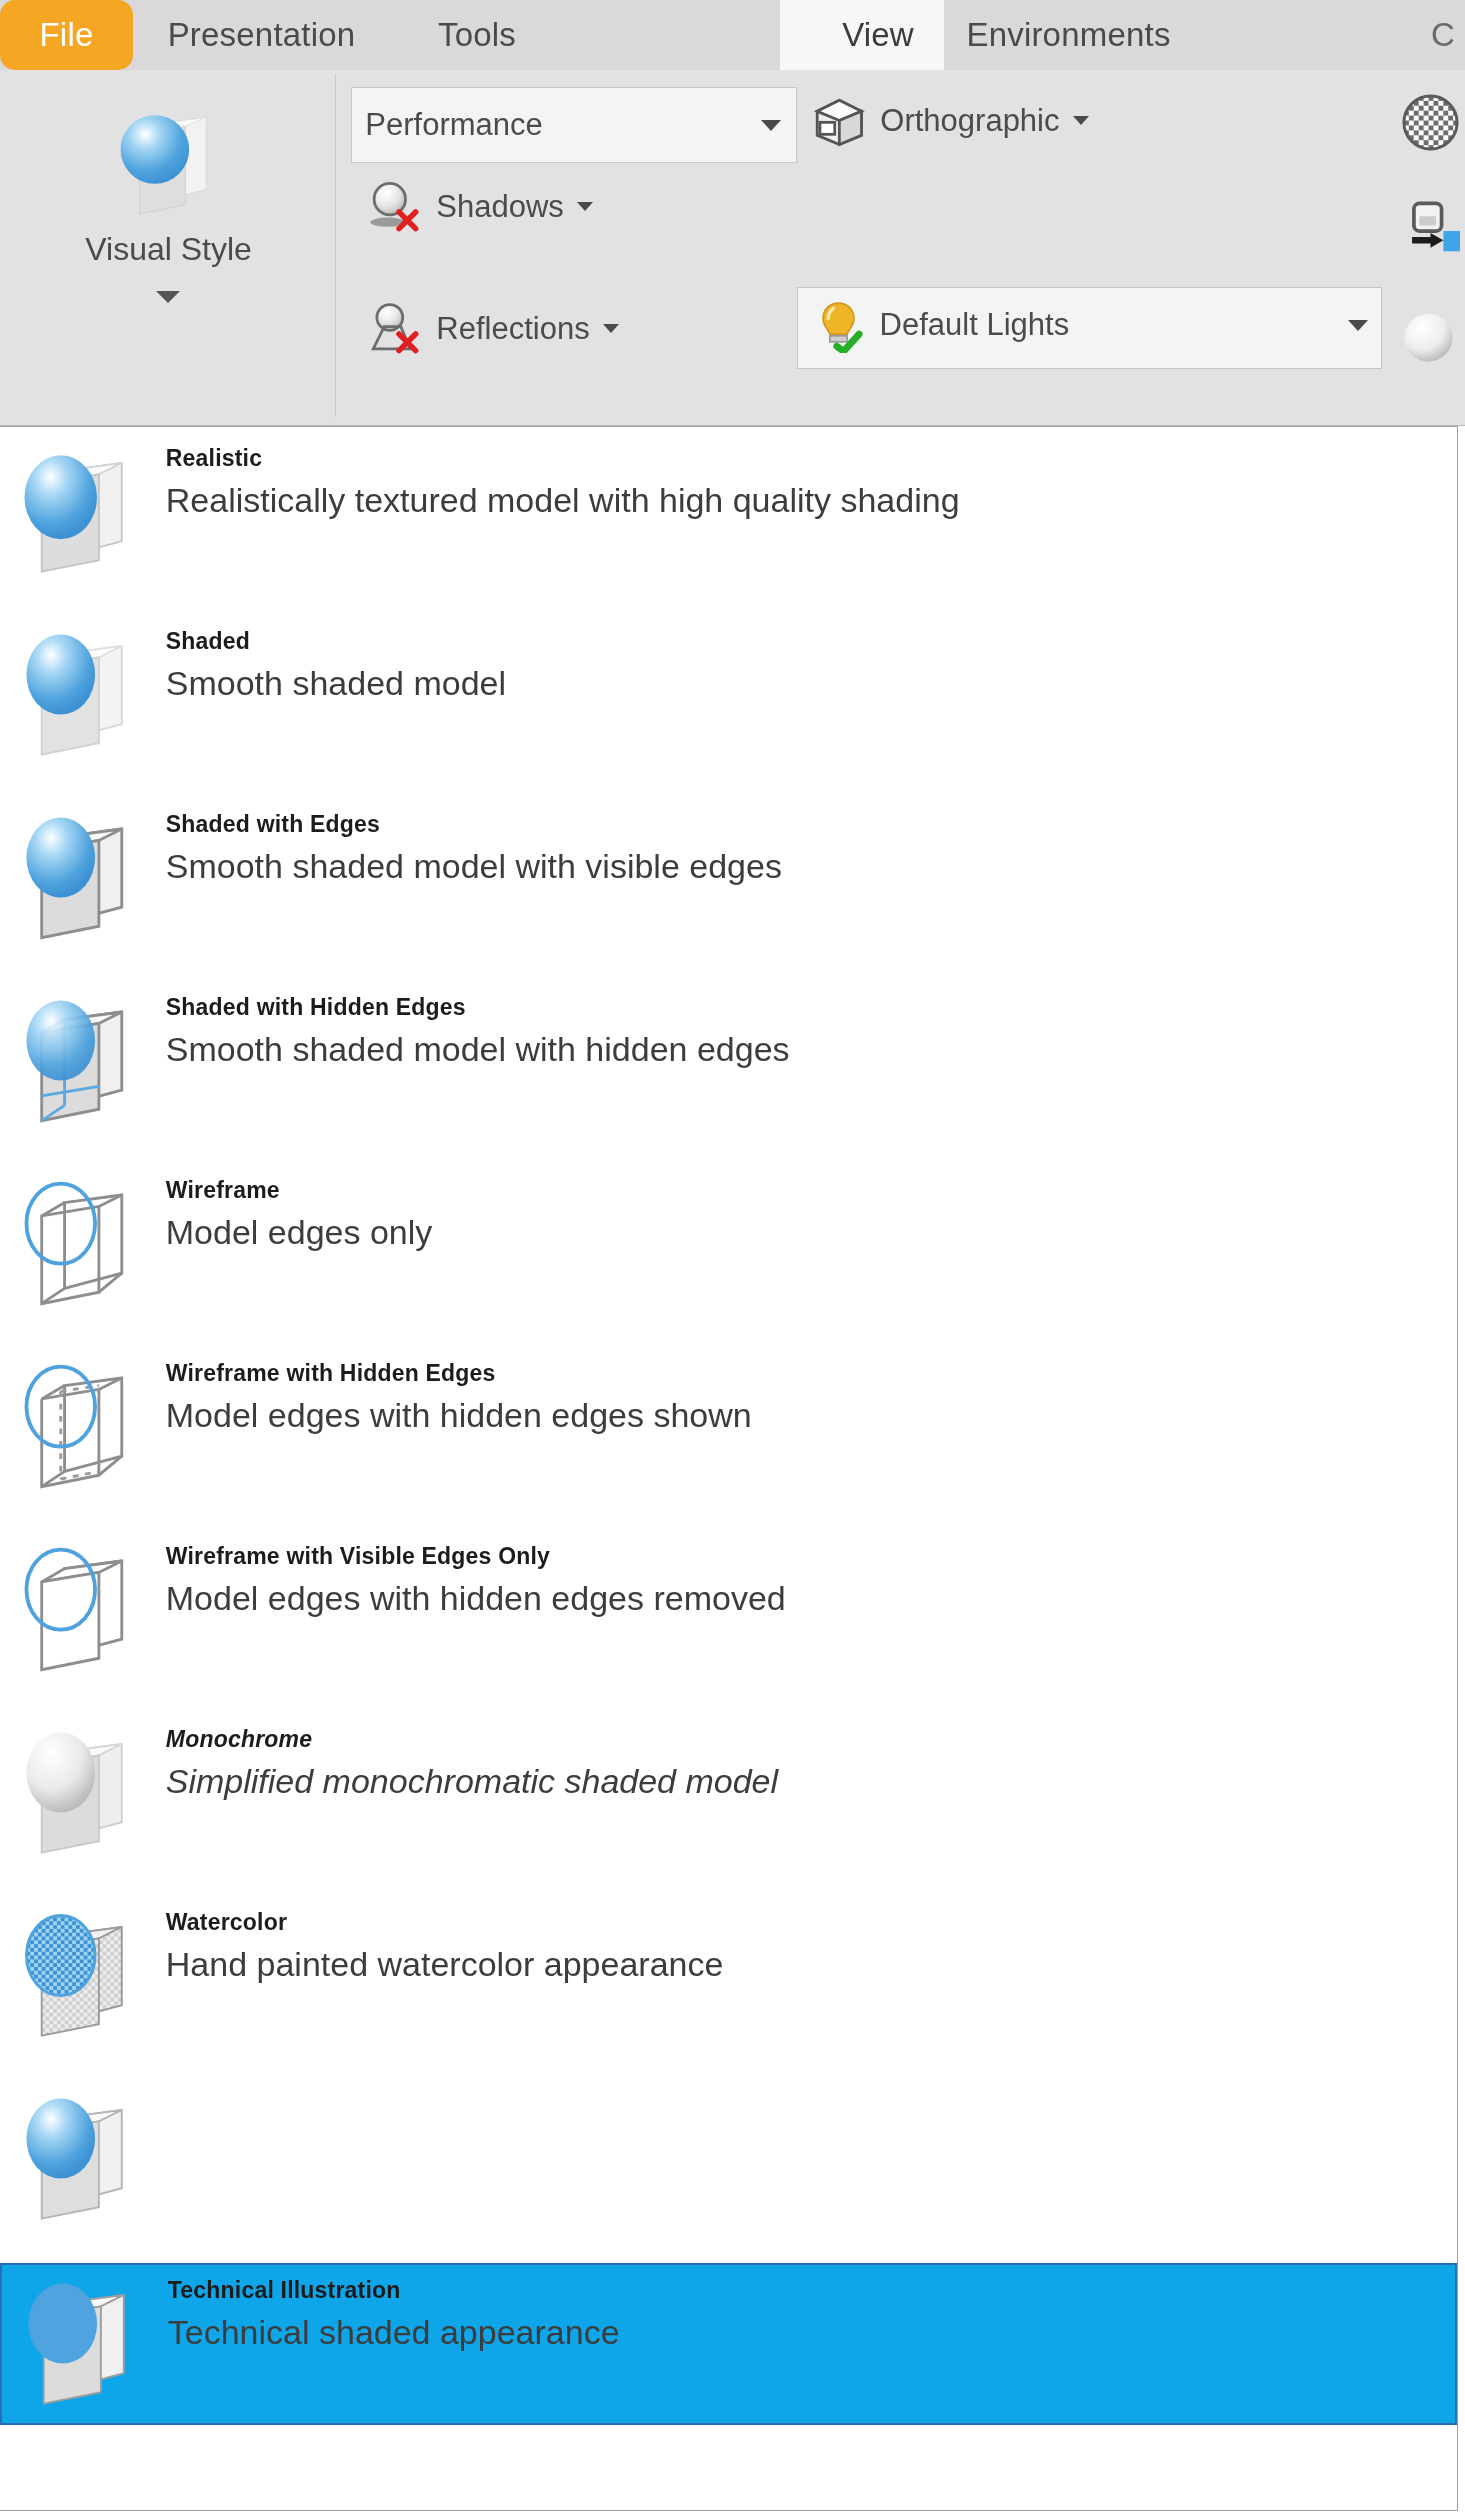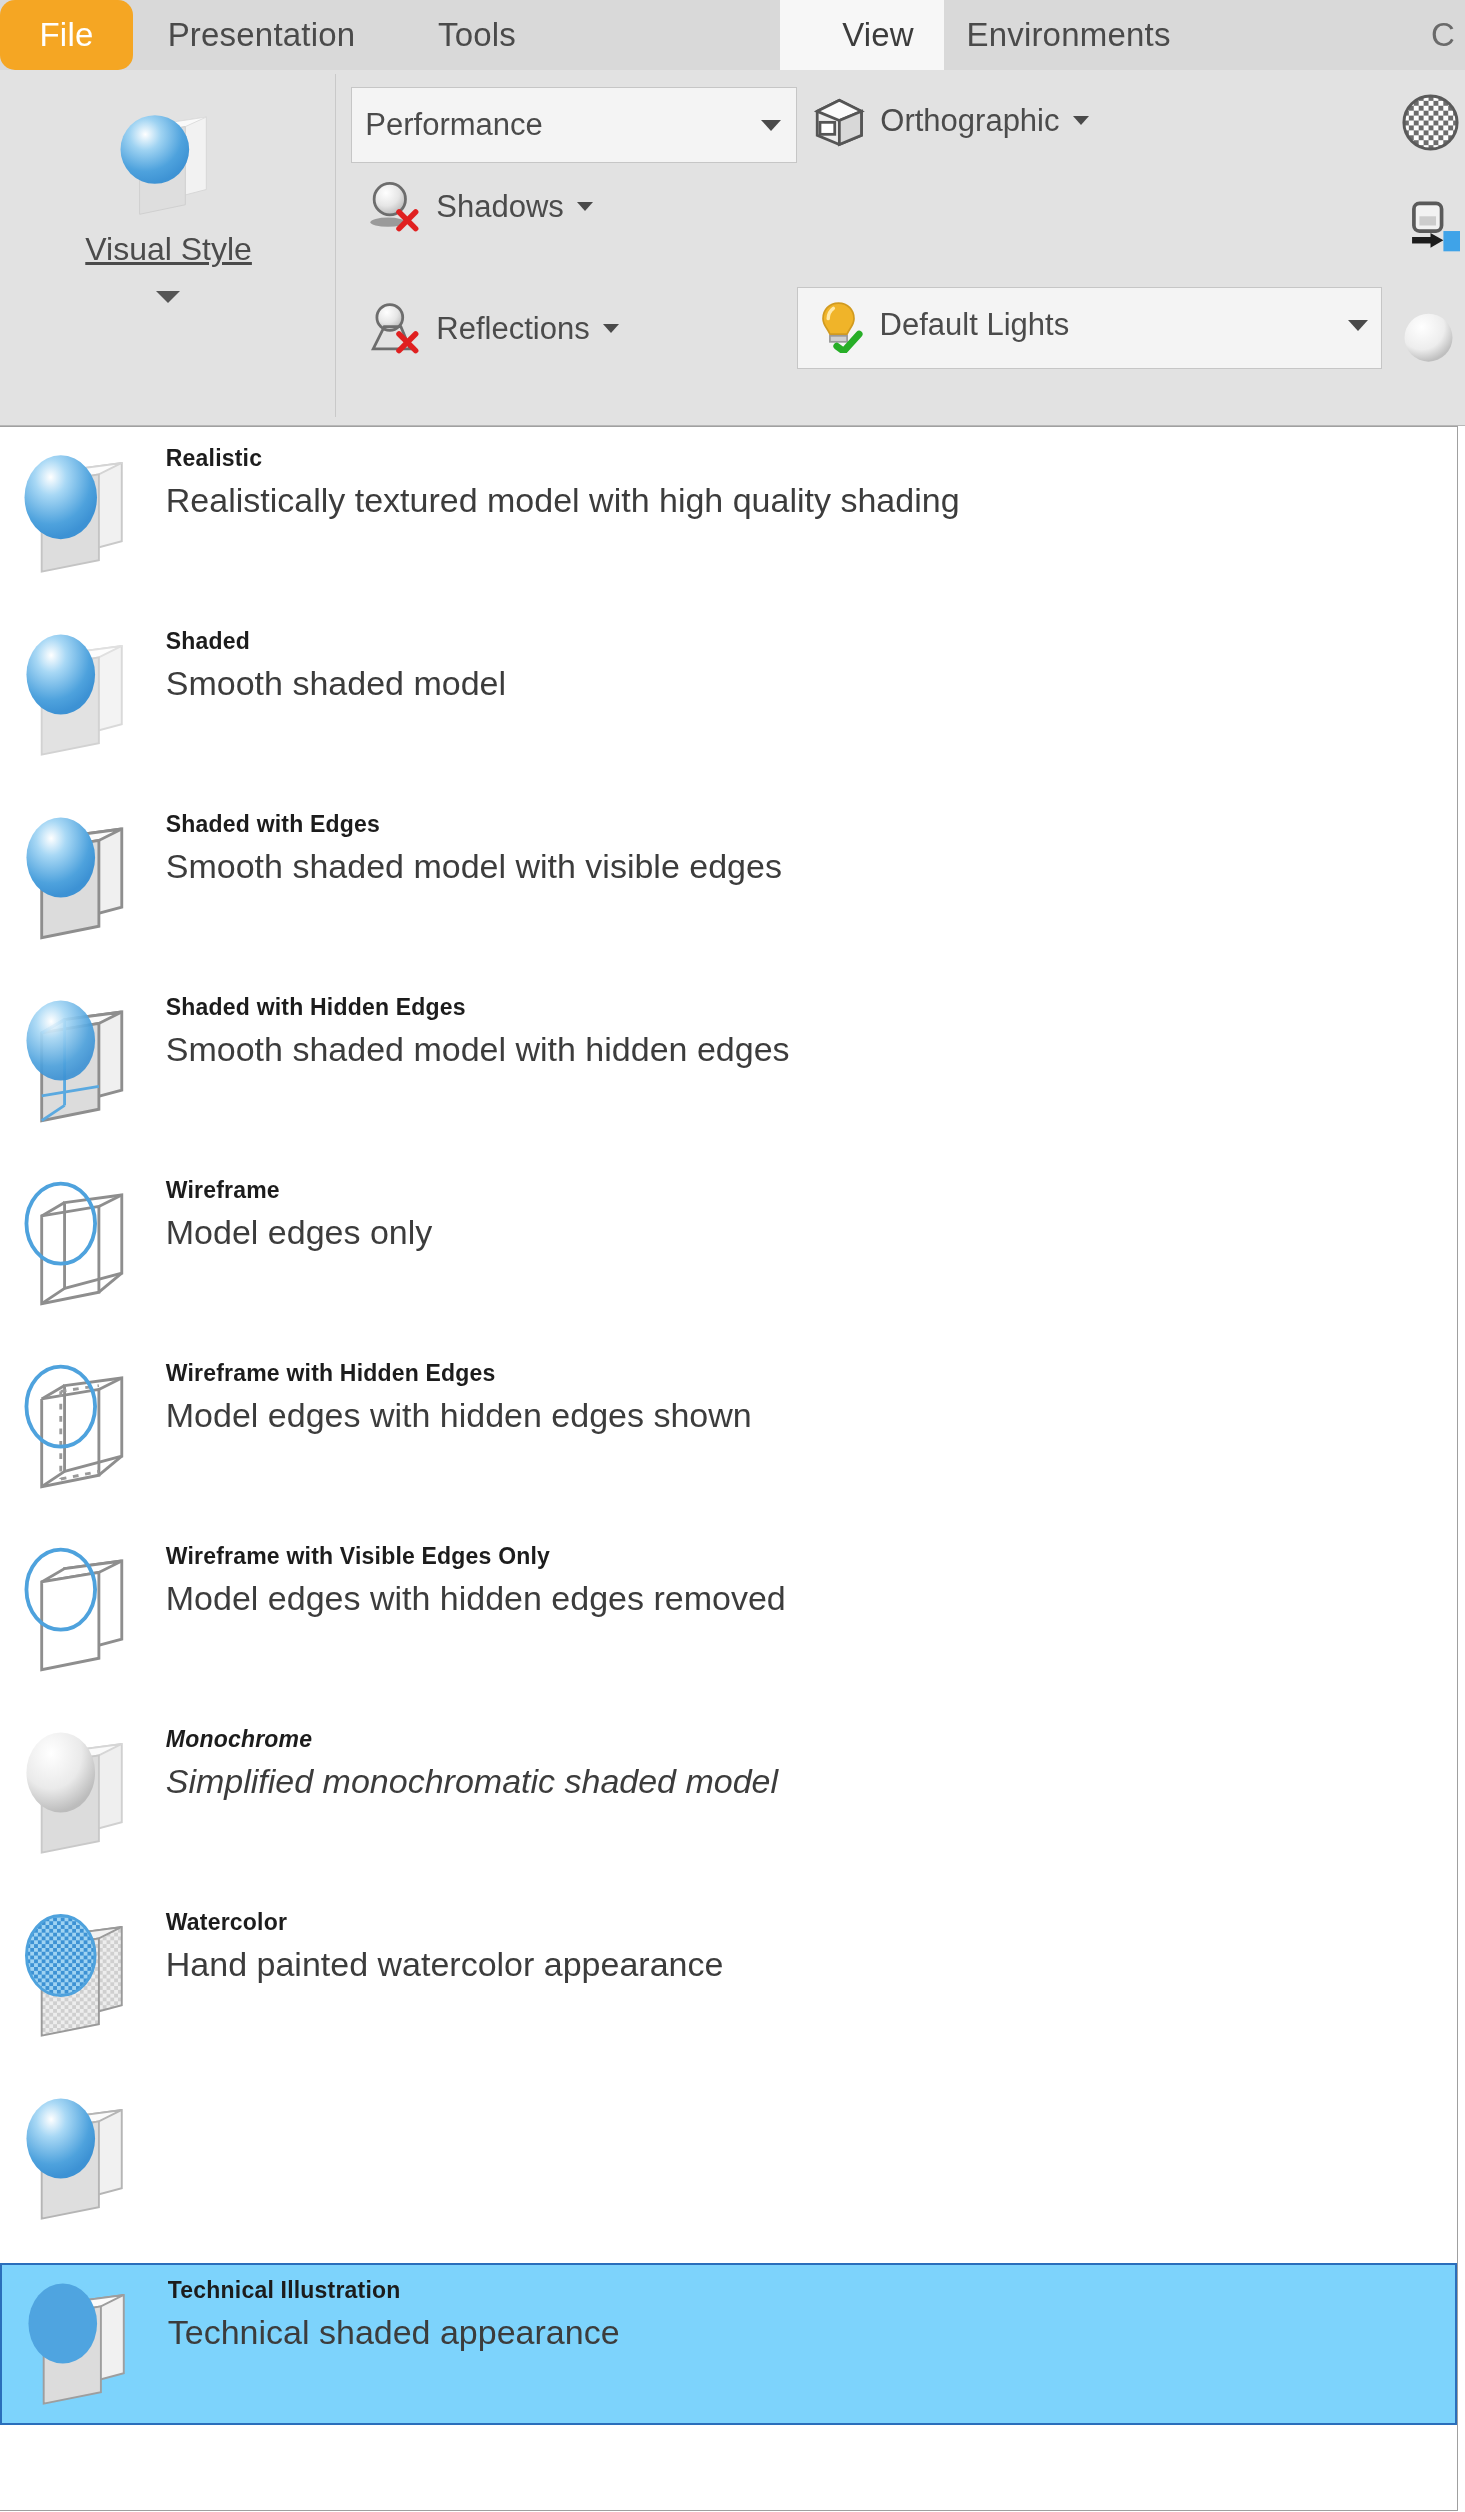--- a/index.html
+++ b/index.html
@@ -46,21 +46,21 @@
   }
   .vs-button{
     position:absolute;left:7.6px;top:5.7px;width:322px;height:335px;
     background:transparent;
   }
   .vs-icon{
     position:absolute;left:103px;top:19px;width:122px;height:122px;
   }
   .vs-label{
     position:absolute;left:0;top:152px;width:322px;
-    text-align:center;font-size:32px;color:#4b4b4b;text-decoration:underline;
+    text-align:center;font-size:32px;color:#4b4b4b;
   }
   .vs-caret{
     position:absolute;left:50%;margin-left:-12.4px;top:212px;
     width:0;height:0;border-left:12.4px solid transparent;
     border-right:12.4px solid transparent;border-top:12.4px solid #555;
   }
   .rrow{
     position:absolute;display:flex;align-items:center;
     font-size:31px;color:#4b4b4b;white-space:nowrap;
   }
@@ -90,21 +90,21 @@
   .dropdown{
     position:absolute;left:0;top:426px;width:1458px;height:2085px;
     background:#ffffff;border:1px solid #a0a0a0;
     border-left:none;box-sizing:border-box;
   }
   .vs-item{
     position:relative;height:162px;box-sizing:border-box;
     display:flex;align-items:flex-start;
   }
   .vs-item.selected{
-    background:#7dd3fc;border:2.9px solid #2a6ebb;box-sizing:border-box;
+    background:#0ea5e9;border:2.9px solid #2a6ebb;box-sizing:border-box;
   }
   .item-icon{
     position:relative;flex:none;width:143px;height:143px;margin-left:15.2px;margin-top:9.5px;
   }
   .item-text{margin-left:7.6px;margin-top:13.3px;}
   .item-title{
     font-size:23px;font-weight:bold;color:#1c1c1c;line-height:1.05;
     letter-spacing:0.2px;
   }
   .item-desc{

